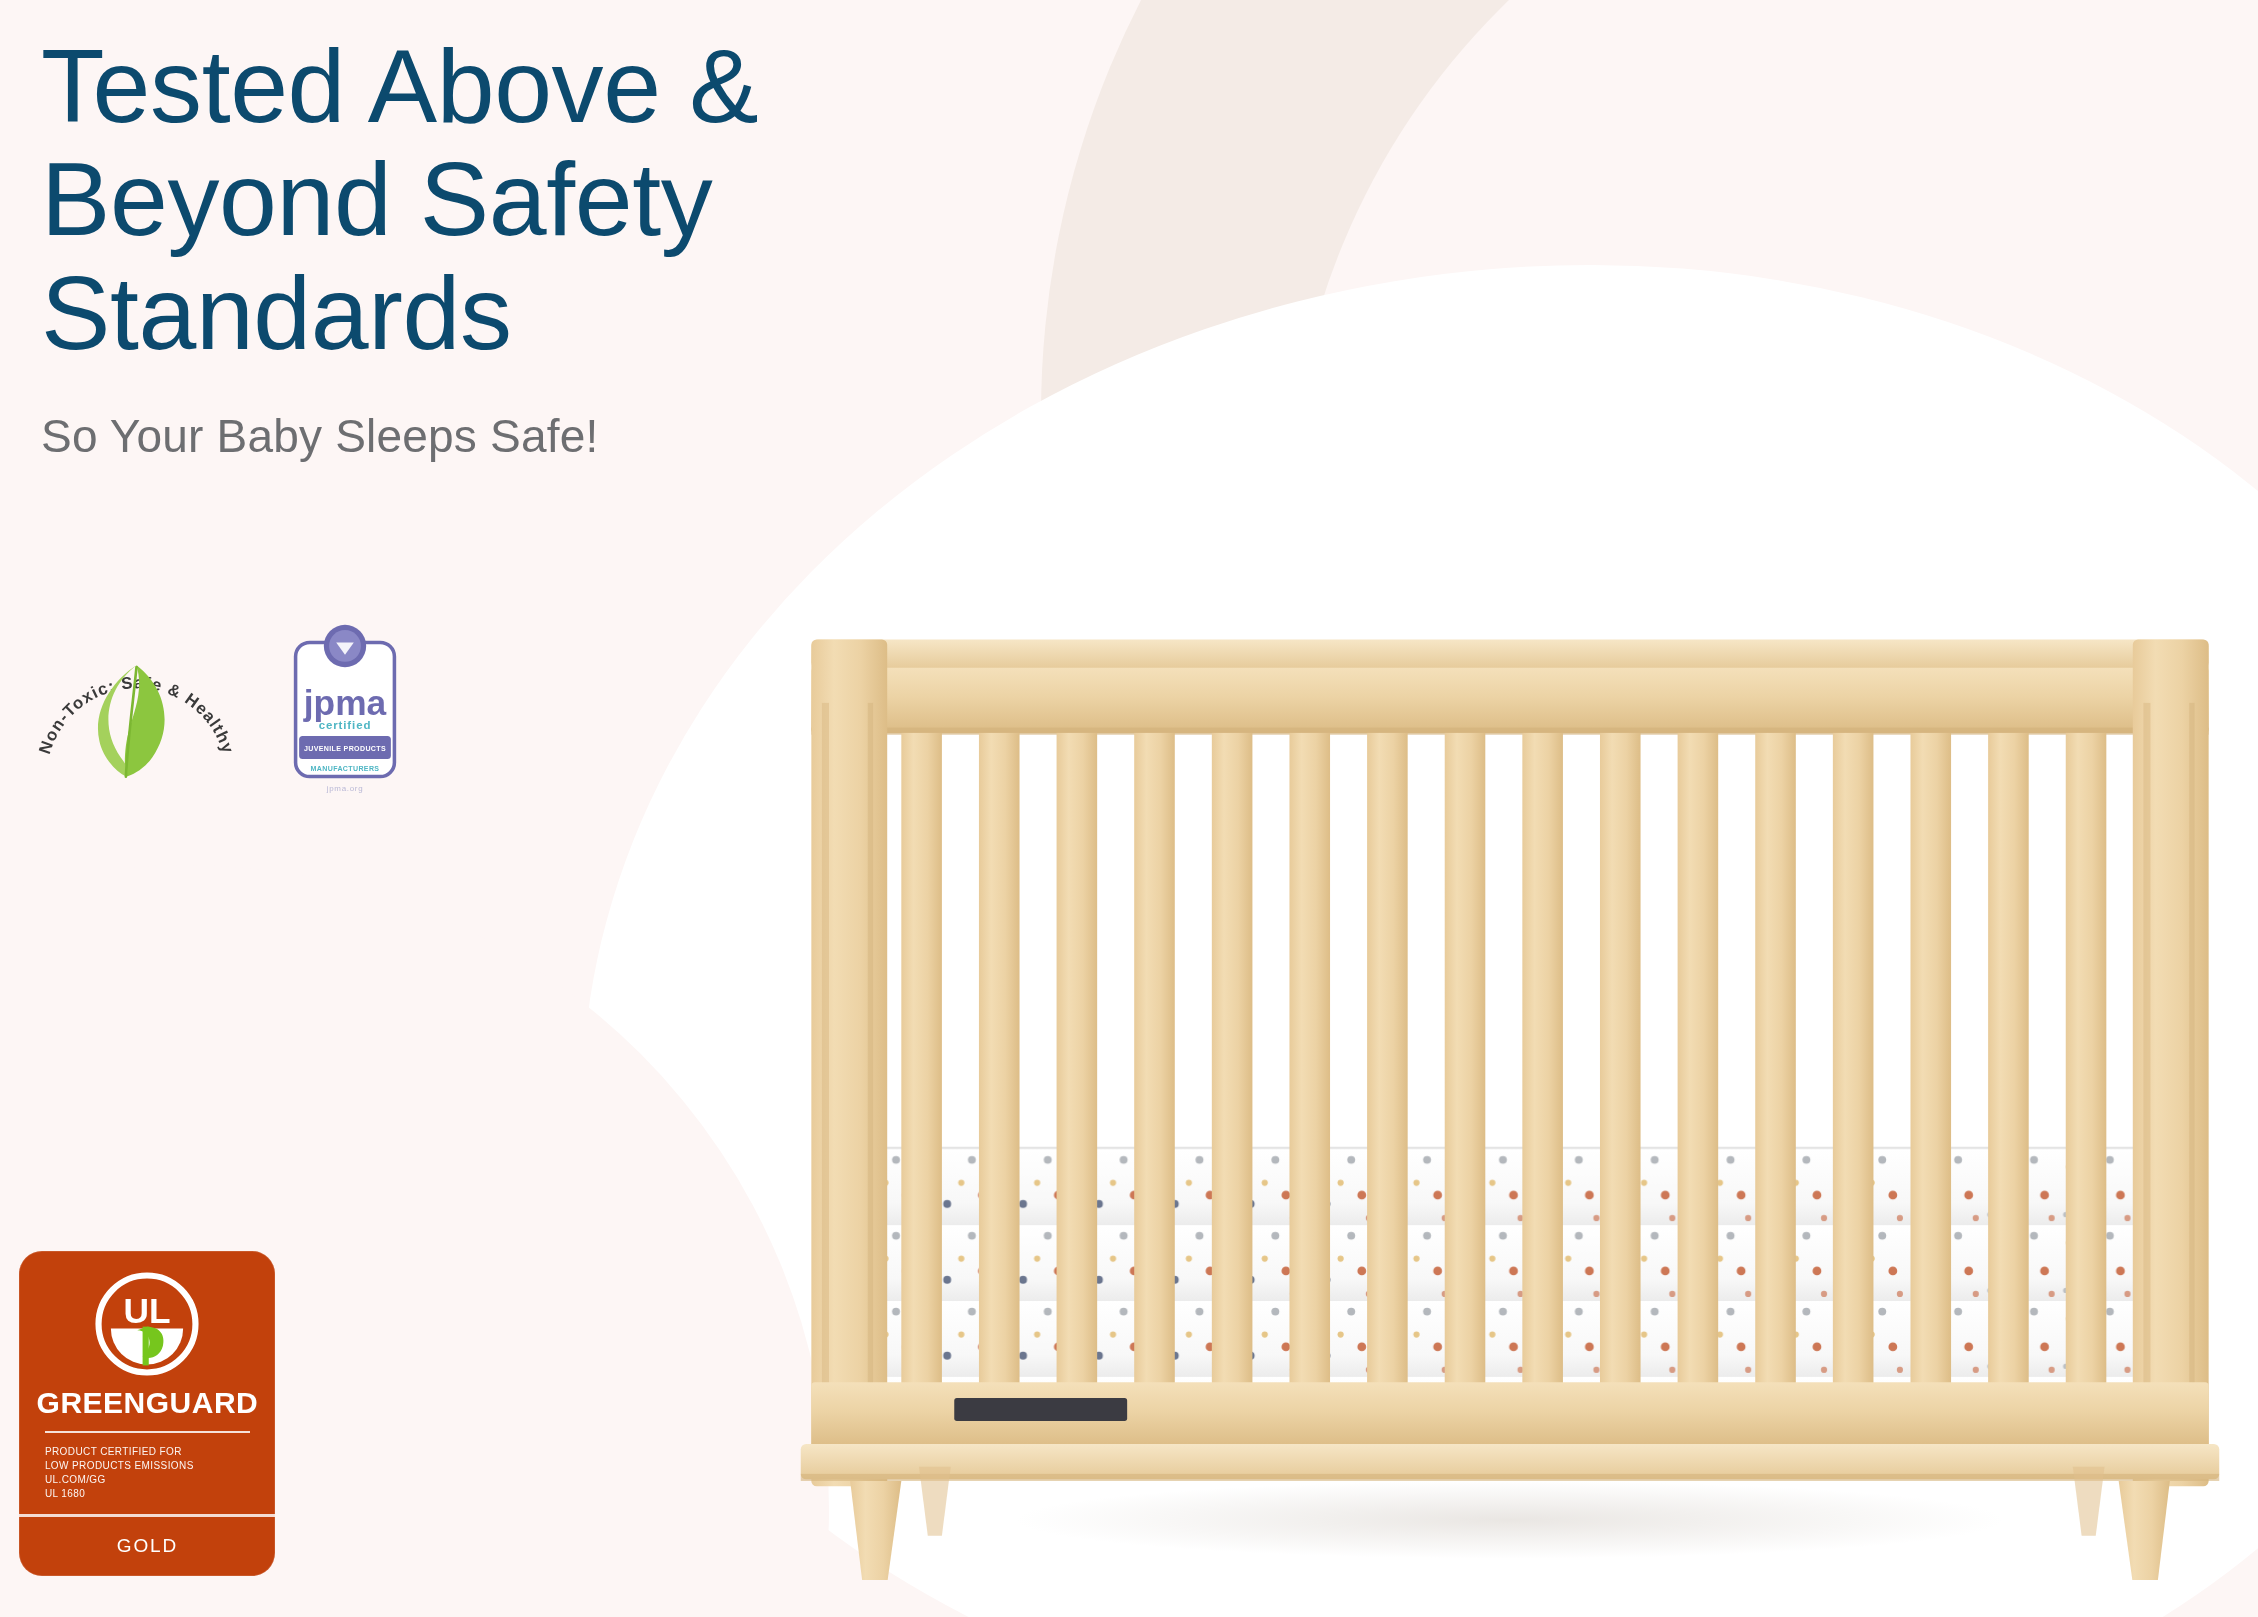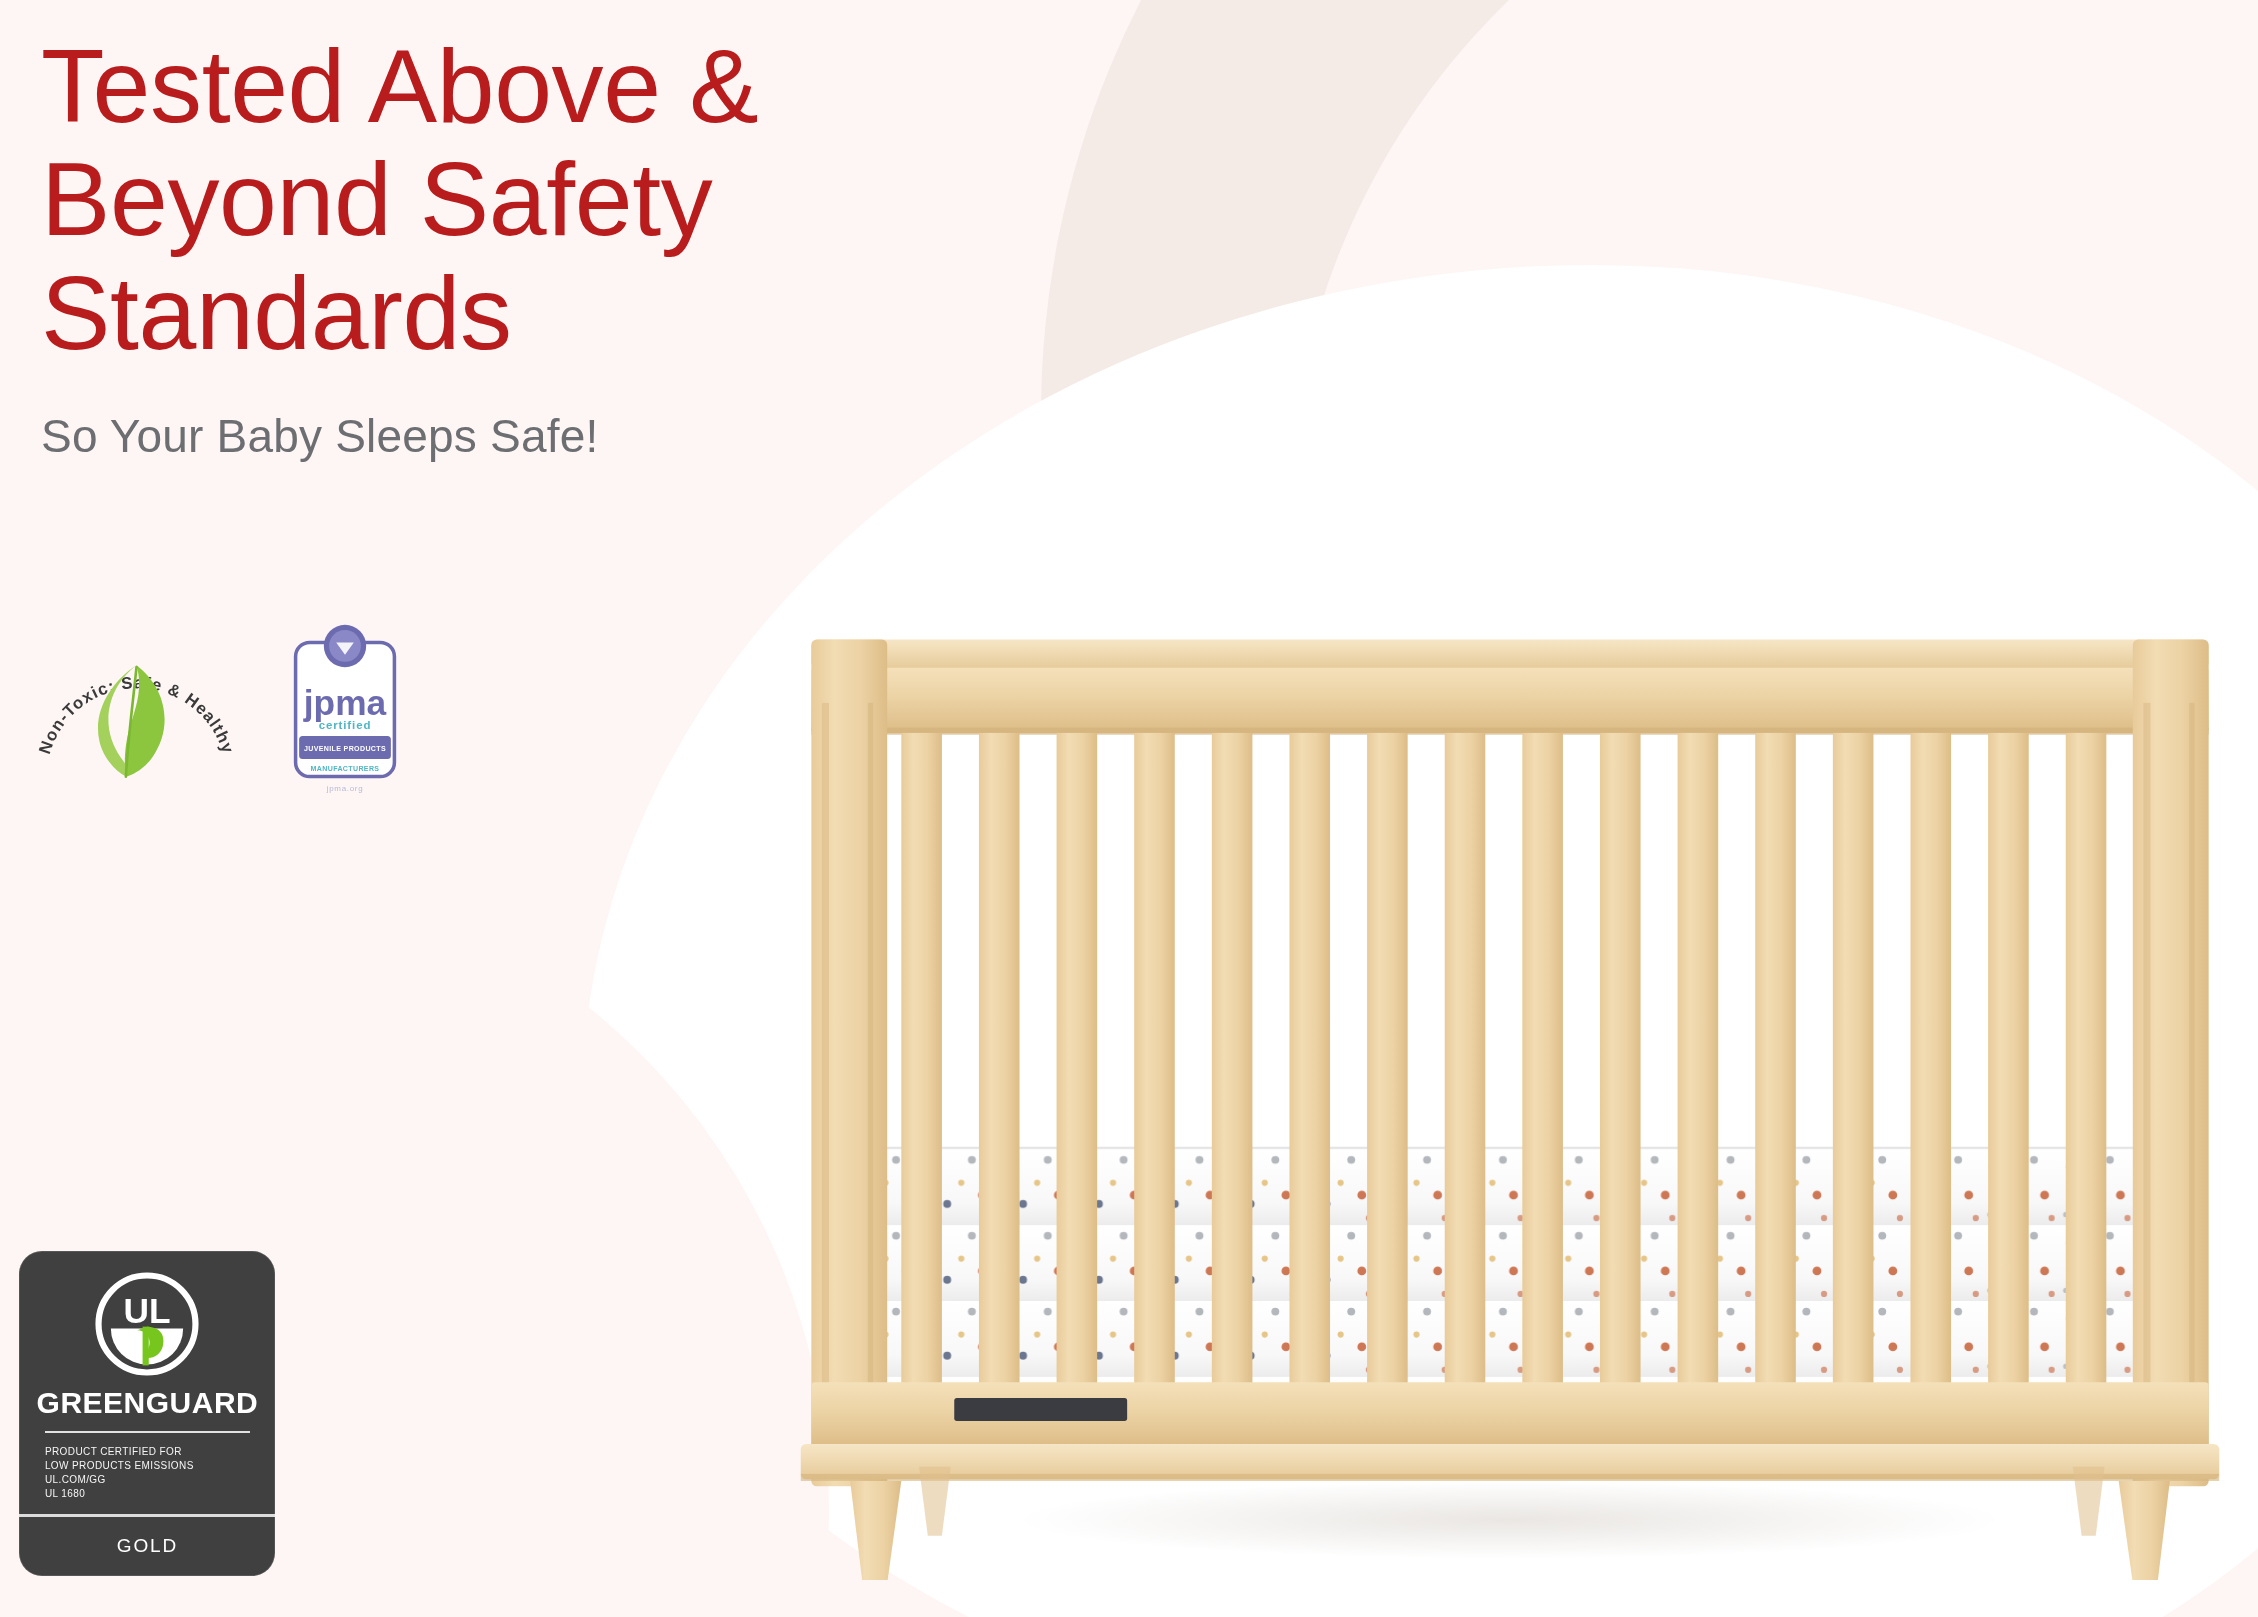--- a/index.html
+++ b/index.html
@@ -66,21 +66,21 @@
     left: 41px;
     top: 30px;
     width: 1041px;
   }
 
   .headline {
     font-size: 104px;
     line-height: 1.09;
     font-weight: 400;
     letter-spacing: -0.4px;
-    color: #b91c1c;
+    color: #0c4a6e;
     font-family: "Liberation Sans", sans-serif;
   }
   .headline .hl-line { display: block; white-space: nowrap; }
 
   .subhead {
     margin-top: 39px;
     font-size: 46px;
     line-height: 1.2;
     font-weight: 400;
     color: #6d6e71;
@@ -109,21 +109,21 @@
   .badge-astm { width: 176px; height: 159px; }
 
   
   .greenguard {
     position: absolute;
     left: 19.4px;
     top: 1251px;
     width: 256px;
     height: 325px;
     border-radius: 23px;
-    background: #404040;
+    background: #c2410c;
     color: #ffffff;
     display: flex;
     flex-direction: column;
     align-items: center;
     overflow: hidden;
     box-shadow: 0 0 0 0.9px rgba(255,255,255,0.12) inset;
   }
   .gg-ul-wrap {
     margin-top: 21px;
     width: 104px;

